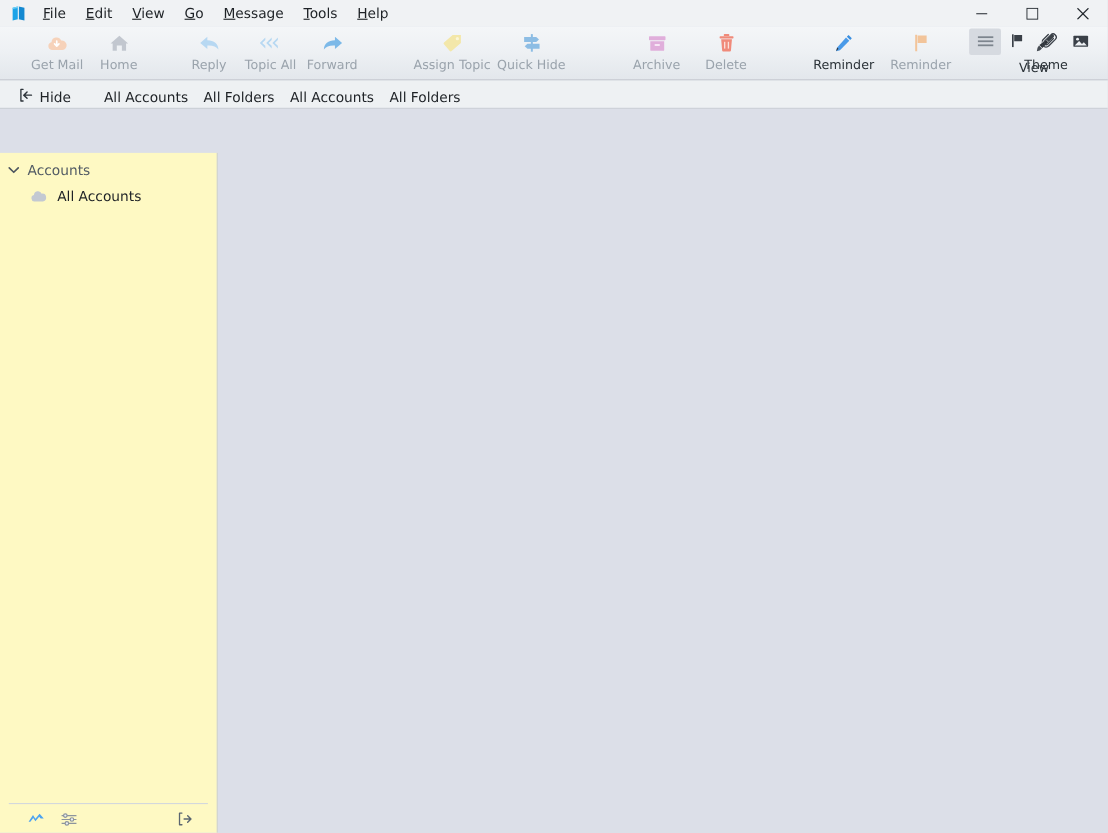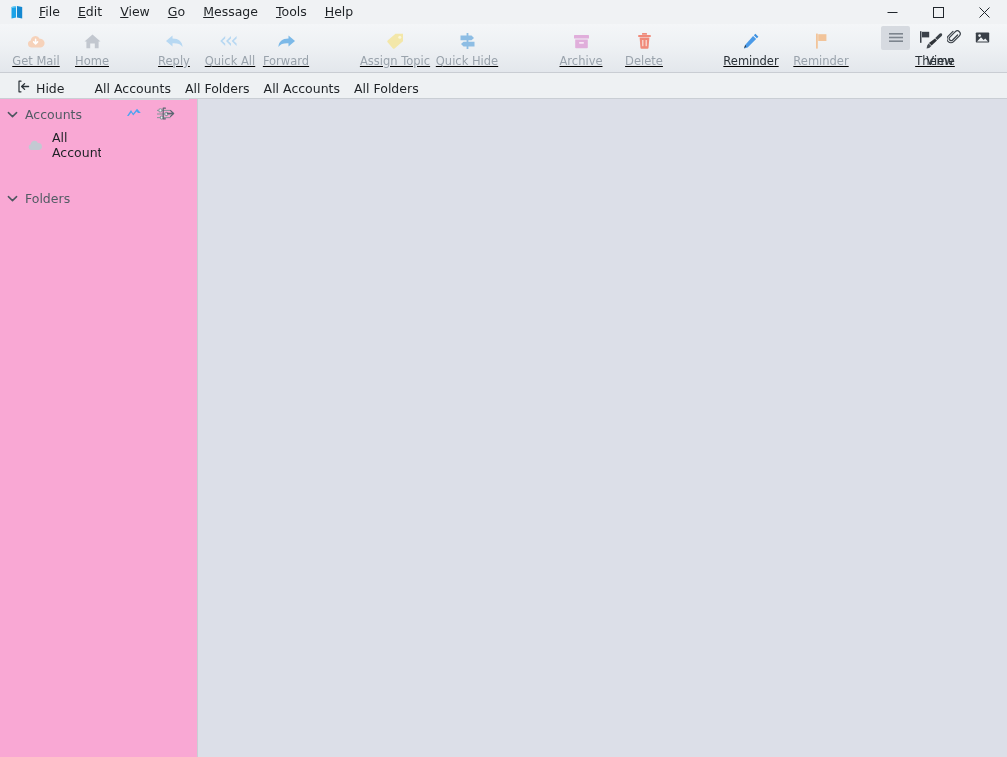--- a/index.html
+++ b/index.html
@@ -69,24 +69,23 @@
     cursor: default;
   }
 
   
   .toolbar {
     height: 48px;
     min-height: 48px;
     background: linear-gradient(to bottom, #f4f6f8 0%, #eef1f4 45%, #e3e7ec 100%);
     border-bottom: 1px solid #c9cdd3;
     display: flex;
-    align-items: flex-end;
+    align-items: flex-start;
     position: relative;
-    padding-left: 8px;
-    text-decoration: underline;
+    padding-left: 24px;
   }
   .tbtn {
     width: 56px;
     height: 46px;
     display: flex;
     flex-direction: column;
     align-items: center;
     justify-content: flex-start;
     padding-top: 5px;
     box-sizing: border-box;
@@ -166,25 +165,26 @@
 
   
   .body {
     flex: 1;
     display: flex;
     min-height: 0;
   }
   .sidebar {
     width: 197px;
     min-width: 197px;
-    background: #f9a8d4;
+    background: #fef9c3;
     border-right: 1px solid #c9ced4;
     display: flex;
-    flex-direction: row;
+    flex-direction: column;
     position: relative;
+    margin-top: 40px;
   }
   .sidebar-scroll {
     flex: 1;
     overflow: hidden;
     padding-top: 4px;
   }
   .section-head {
     display: flex;
     align-items: center;
     gap: 7px;
@@ -315,21 +315,21 @@
     </div>
 
     <div class="tbtn disabled">
       <div class="ticon">
         <svg width="23" height="16" viewBox="0 0 23 16">
           <path d="M6.2 3.0 L1.2 8.0 L6.2 13.0 L6.2 10.6 L3.4 8.0 L6.2 5.4 Z" fill="#b7d8f2"></path>
           <path d="M12.0 3.0 L7.0 8.0 L12.0 13.0 L12.0 10.6 L9.2 8.0 L12.0 5.4 Z" fill="#b7d8f2"></path>
           <path d="M17.6 3.0 L12.6 8.0 L17.6 13.0 L17.6 10.6 L14.8 8.0 L17.6 5.4 Z" fill="#b7d8f2"></path>
         </svg>
       </div>
-      <div class="tlabel">Quick All</div>
+      <div class="tlabel">Topic All</div>
     </div>
 
     <div class="tbtn disabled">
       <div class="ticon">
         <svg width="21" height="16" viewBox="0 0 21 16">
           <path d="M12.5 2.5 L19.0 8.0 L12.5 13.5 L12.5 10.3 C7.4 10.1 4.6 11.0 2.4 14.0 C2.8 8.5 6.2 5.8 12.5 5.6 Z" fill="#7cb9e8"></path>
         </svg>
       </div>
       <div class="tlabel">Forward</div>
     </div>
@@ -495,28 +495,20 @@
             <svg width="17" height="13" viewBox="0 0 17 13">
               <path d="M4.4 11.4 a3.1 3.1 0 0 1 -0.3 -6.1 a3.9 3.9 0 0 1 7.5 -1.4 a2.9 2.9 0 0 1 1.0 7.5 Z" fill="#c3c9d2"></path>
             </svg>
           </span>
           <span>All Accounts</span>
         </div>
 
 
         <div class="section-gap"></div>
 
-        <div class="section-head">
-          <span>
-            <svg width="11" height="9" viewBox="0 0 11 9">
-              <path d="M1.4 2.6 L5.5 6.6 L9.6 2.6" fill="none" stroke="#4d565f" stroke-width="1.5" stroke-linecap="round" stroke-linejoin="round"></path>
-            </svg>
-          </span>
-          <span>Folders</span>
-        </div>
 
       </div>
 
       <div class="sidebar-status">
         <div class="status-icon">
           <svg width="16" height="12" viewBox="0 0 16 12">
             <path d="M1.0 9.0 L5.0 3.0 L7.2 6.4 L11.0 1.8 L14.8 6.0 L12.0 6.0 L10.6 4.4 L7.2 8.6 L5.2 5.6 L2.6 9.0 Z" fill="#4da3f0"></path>
           </svg>
         </div>
         <div class="status-icon">

